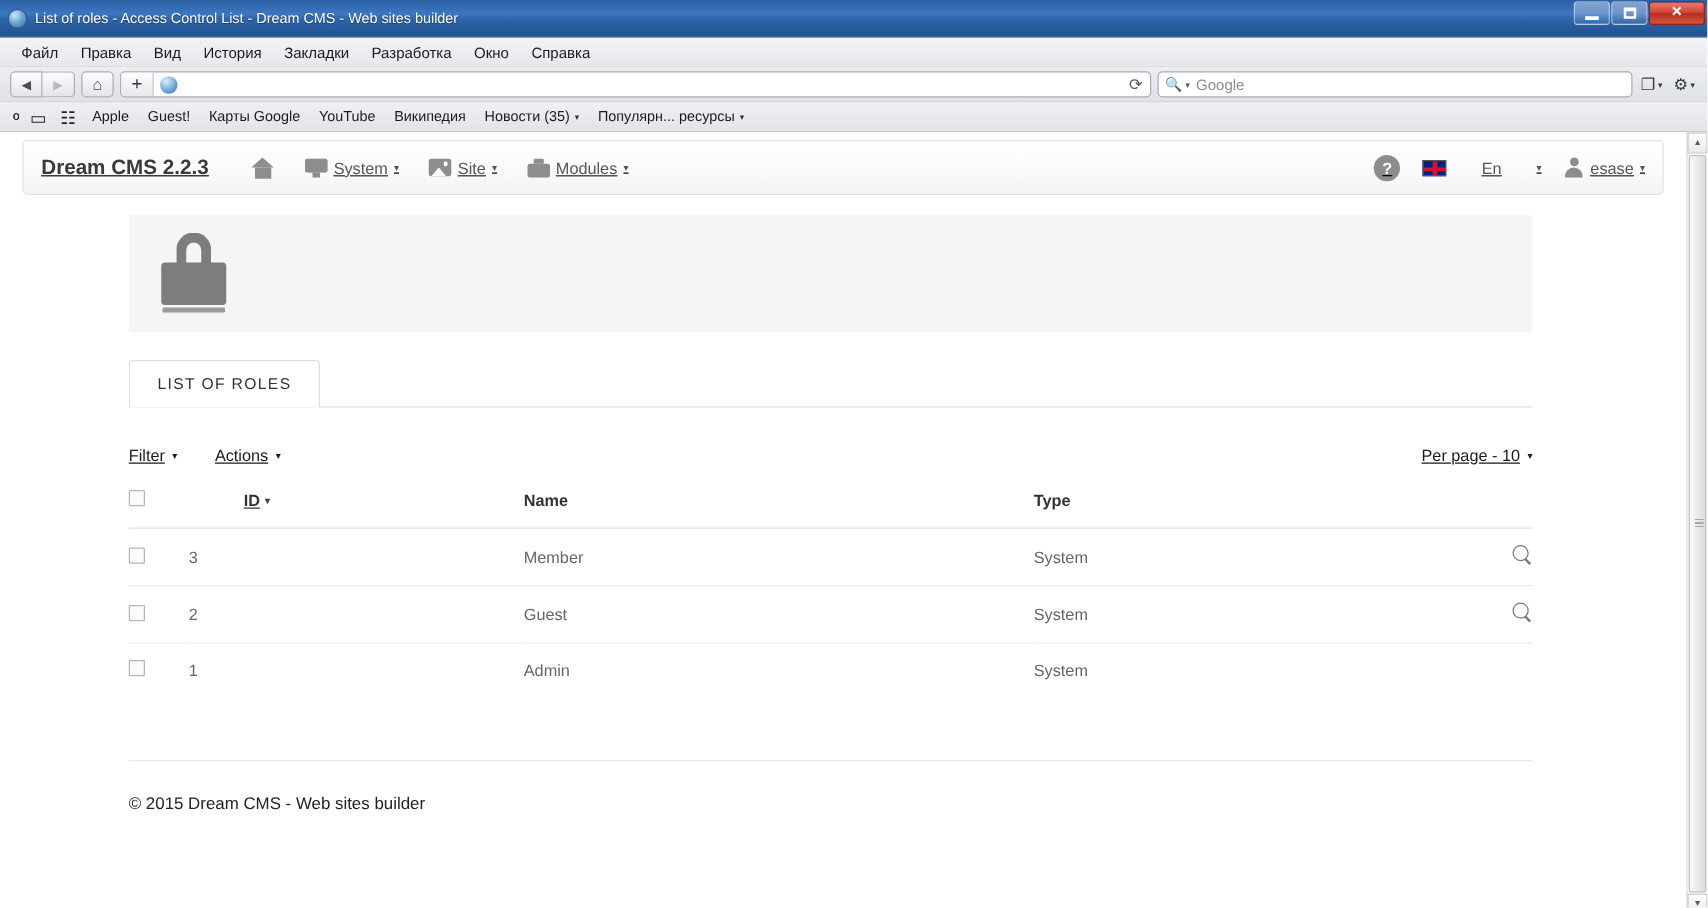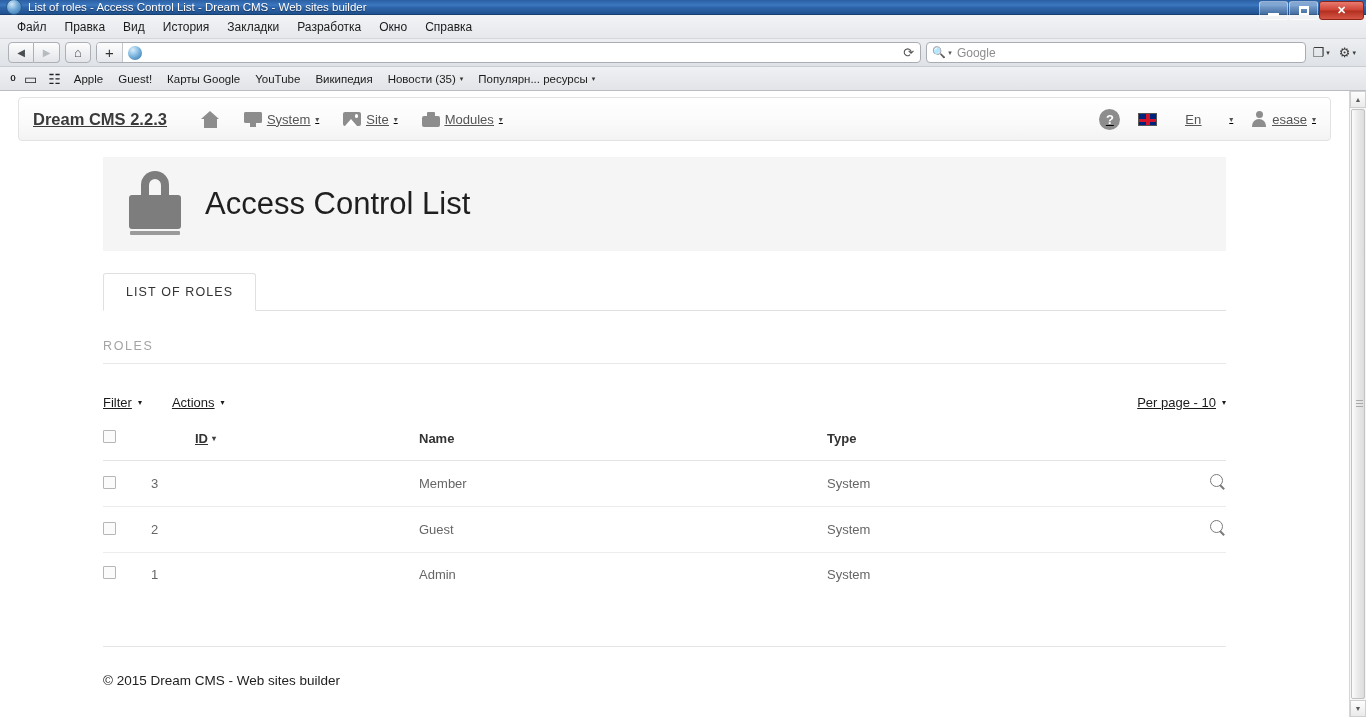--- a/index.html
+++ b/index.html
@@ -5,21 +5,21 @@
   * { box-sizing: border-box; margin: 0; padding: 0; }
   html, body {
     width: 1366px; height: 726px;
     overflow: hidden;
     font-family: "Liberation Sans", sans-serif;
     background: #ffffff;
   }
 
   
   .titlebar {
-    height: 15px;
+    height: 30px;
     background: linear-gradient(to bottom, #2b5fa3 0%, #3b77c0 38%, #2f66ab 52%, #1f518f 100%);
     display: flex; align-items: center;
     position: relative;
     border-bottom: 1px solid #17406f;
   }
   .tb-icon {
     width: 16px; height: 16px; margin-left: 6px; margin-right: 6px;
     border-radius: 50%;
     background: radial-gradient(circle at 35% 30%, #cfe6f7 0%, #6fa8d6 45%, #2f6ea8 100%);
     border: 1px solid #2b5c8d;
@@ -490,30 +490,28 @@
         </div>
       </div>
     </div>
 
     <div class="banner">
       <span class="ico-lock">
         <span class="shackle"></span>
           <span class="body"></span>
           <span class="base"></span>
       </span>
-      <h1 class="banner-title">Access Control List</h1>
     </div>
 
     <div class="content">
 
       <div class="tabstrip">
         <div class="tab">LIST OF ROLES</div>
       </div>
 
-      <div class="section-label">ROLES</div>
 
       <div class="toolbar">
         <div class="tb-link">
           <span class="lbl">Filter</span>
           <span class="car">▾</span>
         </div>
         <div class="tb-link">
           <span class="lbl">Actions</span>
           <span class="car">▾</span>
         </div>

